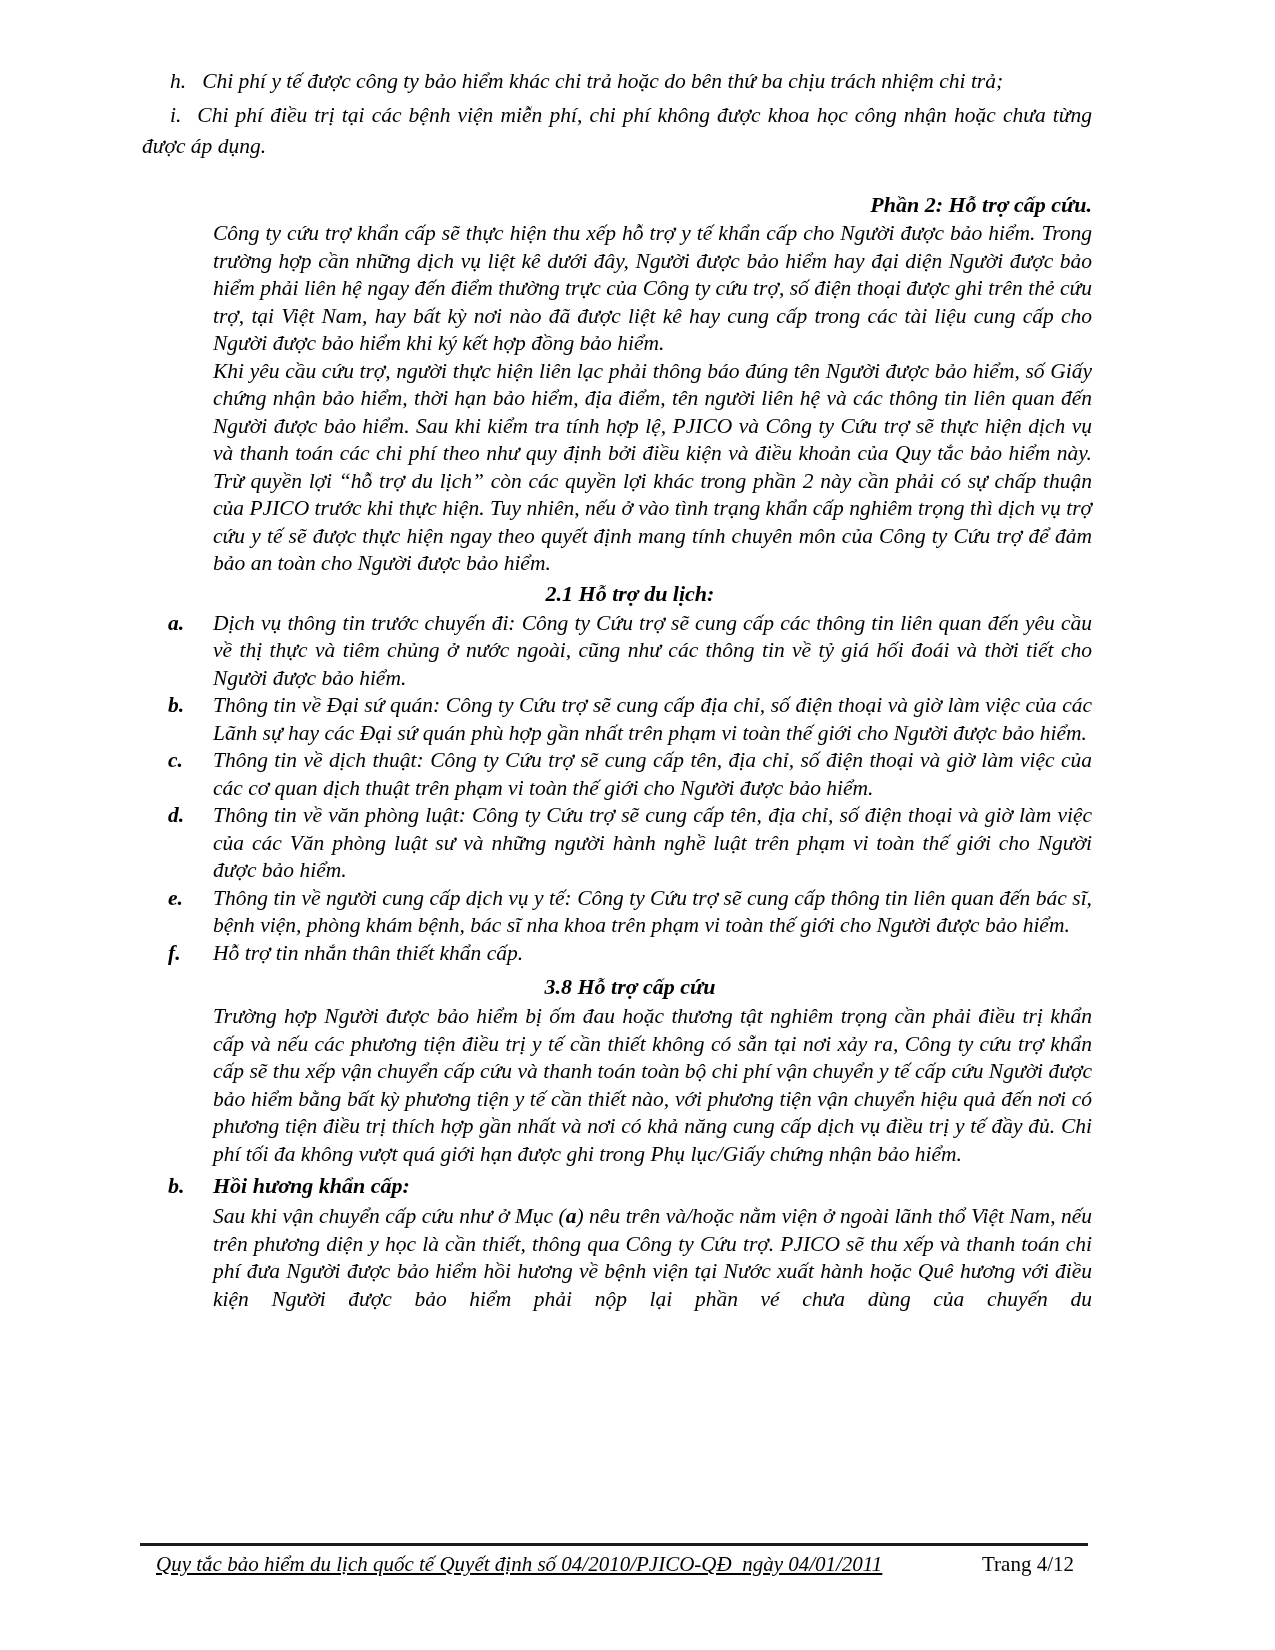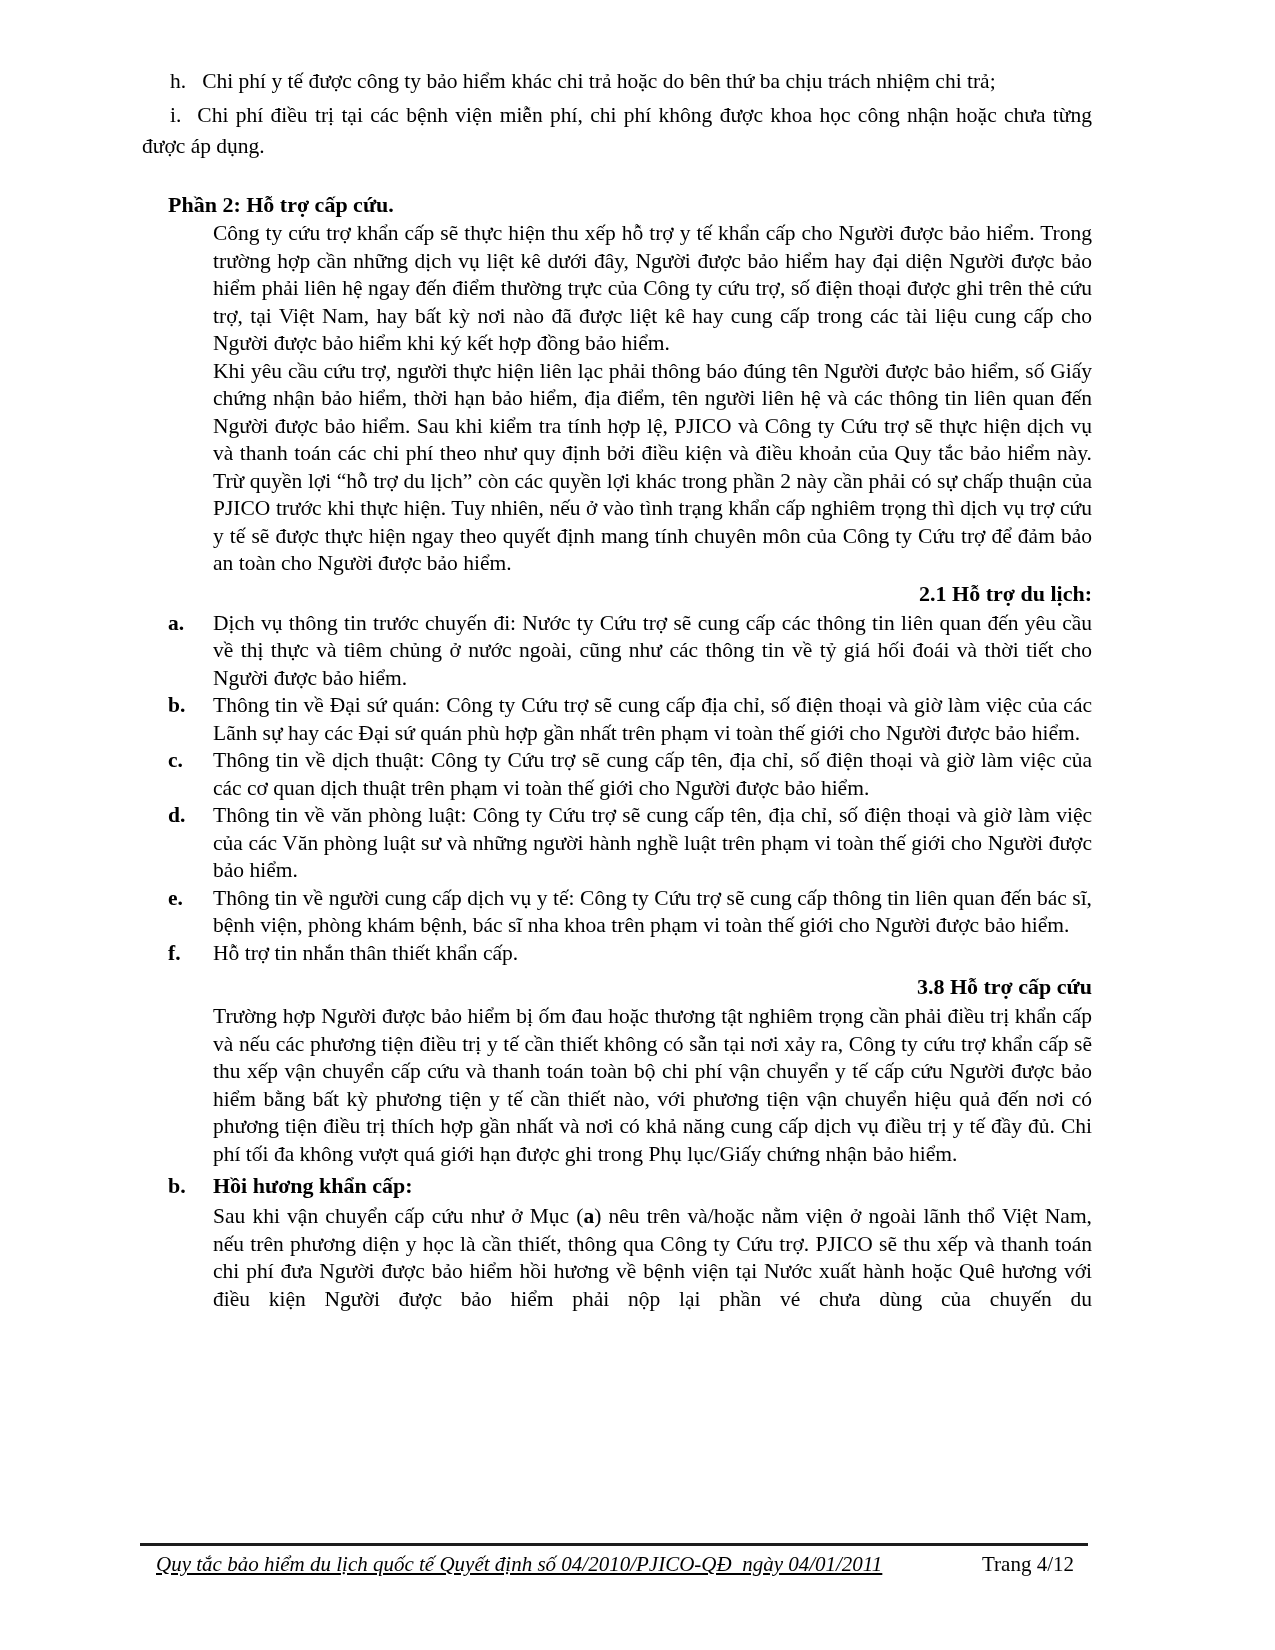--- a/index.html
+++ b/index.html
@@ -18,40 +18,40 @@
   }
   .content {
     position: absolute;
     left: 142px;
     top: 66px;
     width: 950px;
     font-size: 21.5px;
     line-height: 27.5px;
     text-align: justify;
   }
-  p { margin: 0; }
+  p { margin: 0; font-style: italic; }
   .hi-item {
     line-height: 31px;
     text-indent: 28px;
     margin-bottom: 3px;
   }
   .hi-label { padding-right: 16px; }
   .part-heading {
     margin: 29px 0 1px 26px;
     font-size: 22px;
     font-weight: bold;
     line-height: 28px;
-    text-align: left;
+    text-align: right;
   }
   .sub-heading {
     margin: 2px 0 2px 26px;
     font-size: 22px;
     font-weight: bold;
     line-height: 28px;
-    text-align: right;
+    text-align: center;
   }
   .sub-heading.mt { margin-top: 6px; }
   .para {
     margin-left: 71px;
     text-align: justify;
   }
   .list-item {
     position: relative;
     margin-left: 71px;
     text-align: justify;
@@ -107,21 +107,21 @@
 
     <p class="hi-item"><span class="hi-label">i.</span><span>Chi phí điều trị tại các bệnh viện miễn phí, chi phí không được khoa học công nhận hoặc chưa từng được áp dụng.</span></p>
 
     <p class="part-heading">Phần 2: Hỗ trợ cấp cứu.</p>
 
     <p class="para">Công ty cứu trợ khẩn cấp sẽ thực hiện thu xếp hỗ trợ y tế khẩn cấp cho Người được bảo hiểm. Trong trường hợp cần những dịch vụ liệt kê dưới đây, Người được bảo hiểm hay đại diện Người được bảo hiểm phải liên hệ ngay đến điểm thường trực của Công ty cứu trợ, số điện thoại được ghi trên thẻ cứu trợ, tại Việt Nam, hay bất kỳ nơi nào đã được liệt kê hay cung cấp trong các tài liệu cung cấp cho Người được bảo hiểm khi ký kết hợp đồng bảo hiểm.</p>
     <p class="para">Khi yêu cầu cứu trợ, người thực hiện liên lạc phải thông báo đúng tên Người được bảo hiểm, số Giấy chứng nhận bảo hiểm, thời hạn bảo hiểm, địa điểm, tên người liên hệ và các thông tin liên quan đến Người được bảo hiểm. Sau khi kiểm tra tính hợp lệ, PJICO và Công ty Cứu trợ sẽ thực hiện dịch vụ và thanh toán các chi phí theo như quy định bởi điều kiện và điều khoản của Quy tắc bảo hiểm này. Trừ quyền lợi “hỗ trợ du lịch” còn các quyền lợi khác trong phần 2 này cần phải có sự chấp thuận của PJICO trước khi thực hiện. Tuy nhiên, nếu ở vào tình trạng khẩn cấp nghiêm trọng thì dịch vụ trợ cứu y tế sẽ được thực hiện ngay theo quyết định mang tính chuyên môn của Công ty Cứu trợ để đảm bảo an toàn cho Người được bảo hiểm.</p>
 
     <p class="sub-heading">2.1 Hỗ trợ du lịch:</p>
 
-    <p class="list-item"><span class="list-label">a.</span><span>Dịch vụ thông tin trước chuyến đi: Nước ty Cứu trợ sẽ cung cấp các thông tin liên quan đến yêu cầu về thị thực và tiêm chủng ở nước ngoài, cũng như các thông tin về tỷ giá hối đoái và thời tiết cho Người được bảo hiểm.</span></p>
+    <p class="list-item"><span class="list-label">a.</span><span>Dịch vụ thông tin trước chuyến đi: Công ty Cứu trợ sẽ cung cấp các thông tin liên quan đến yêu cầu về thị thực và tiêm chủng ở nước ngoài, cũng như các thông tin về tỷ giá hối đoái và thời tiết cho Người được bảo hiểm.</span></p>
 
     <p class="list-item"><span class="list-label">b.</span><span>Thông tin về Đại sứ quán: Công ty Cứu trợ sẽ cung cấp địa chỉ, số điện thoại và giờ làm việc của các Lãnh sự hay các Đại sứ quán phù hợp gần nhất trên phạm vi toàn thế giới cho Người được bảo hiểm.</span></p>
 
     <p class="list-item"><span class="list-label">c.</span><span>Thông tin về dịch thuật: Công ty Cứu trợ sẽ cung cấp tên, địa chỉ, số điện thoại và giờ làm việc của các cơ quan dịch thuật trên phạm vi toàn thế giới cho Người được bảo hiểm.</span></p>
 
     <p class="list-item"><span class="list-label">d.</span><span>Thông tin về văn phòng luật: Công ty Cứu trợ sẽ cung cấp tên, địa chỉ, số điện thoại và giờ làm việc của các Văn phòng luật sư và những người hành nghề luật trên phạm vi toàn thế giới cho Người được bảo hiểm.</span></p>
 
     <p class="list-item"><span class="list-label">e.</span><span>Thông tin về người cung cấp dịch vụ y tế: Công ty Cứu trợ sẽ cung cấp thông tin liên quan đến bác sĩ, bệnh viện, phòng khám bệnh, bác sĩ nha khoa trên phạm vi toàn thế giới cho Người được bảo hiểm.</span></p>
 
     <p class="list-item"><span class="list-label">f.</span><span>Hỗ trợ tin nhắn thân thiết khẩn cấp.</span></p>

